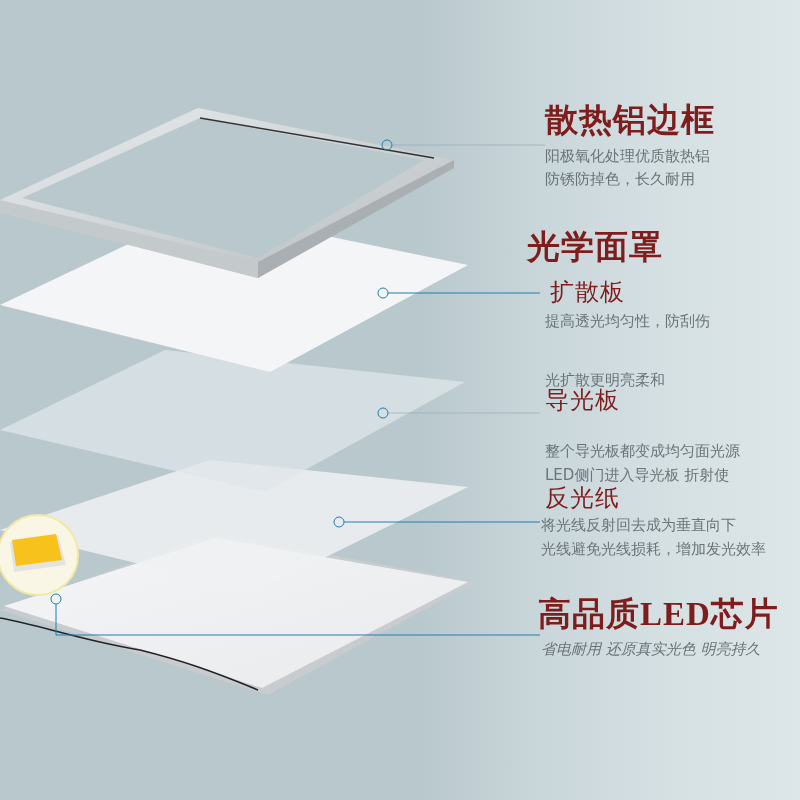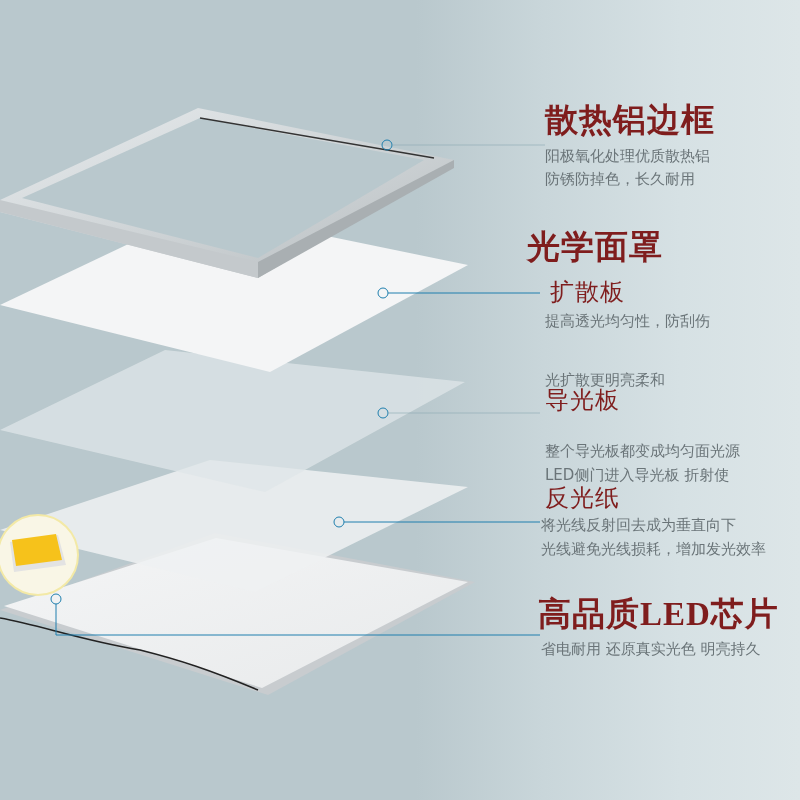--- a/index.html
+++ b/index.html
@@ -88,15 +88,15 @@
 
   <div class="label h-mid" style="left:545px; top:384px;text-align:center;">导光板</div>
   <div class="desc" style="left:545px; top:416px;margin-top:48px;">LED侧门进入导光板 折射使</div>
   <div class="desc" style="left:545px; top:440px;">整个导光板都变成均匀面光源</div>
 
   <div class="label h-mid" style="left:545px; top:482px;">反光纸</div>
   <div class="desc" style="left:541px; top:514px;">将光线反射回去成为垂直向下</div>
   <div class="desc" style="left:541px; top:538px;">光线避免光线损耗，增加发光效率</div>
 
   <div class="label h-big" style="left:538px; top:592px;">高品质LED芯片</div>
-  <div class="desc" style="left:541px; top:638px;">省电耐用  还原真实光色 明亮持久</div>
+  <div class="desc" style="left:541px; top:638px;font-style:italic;">省电耐用  还原真实光色 明亮持久</div>
 
 </div>
 
 </body></html>

